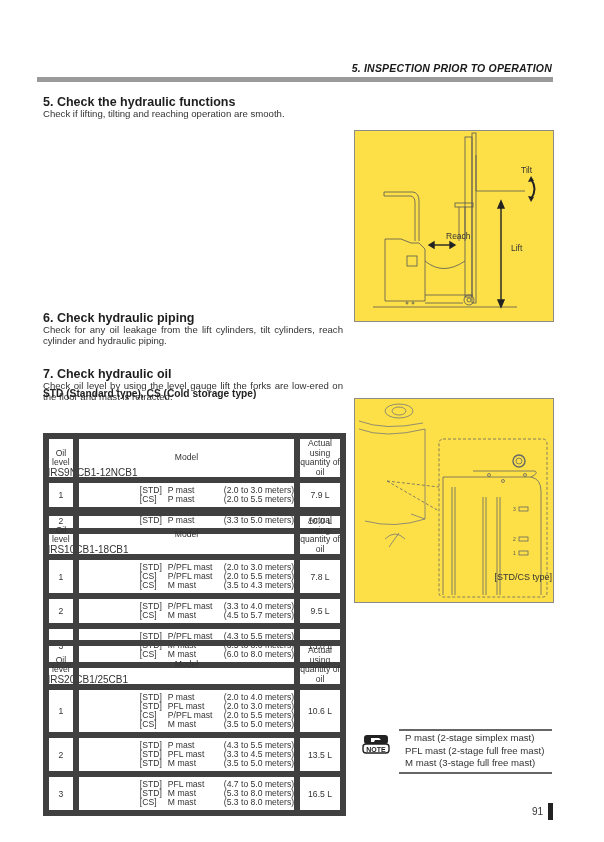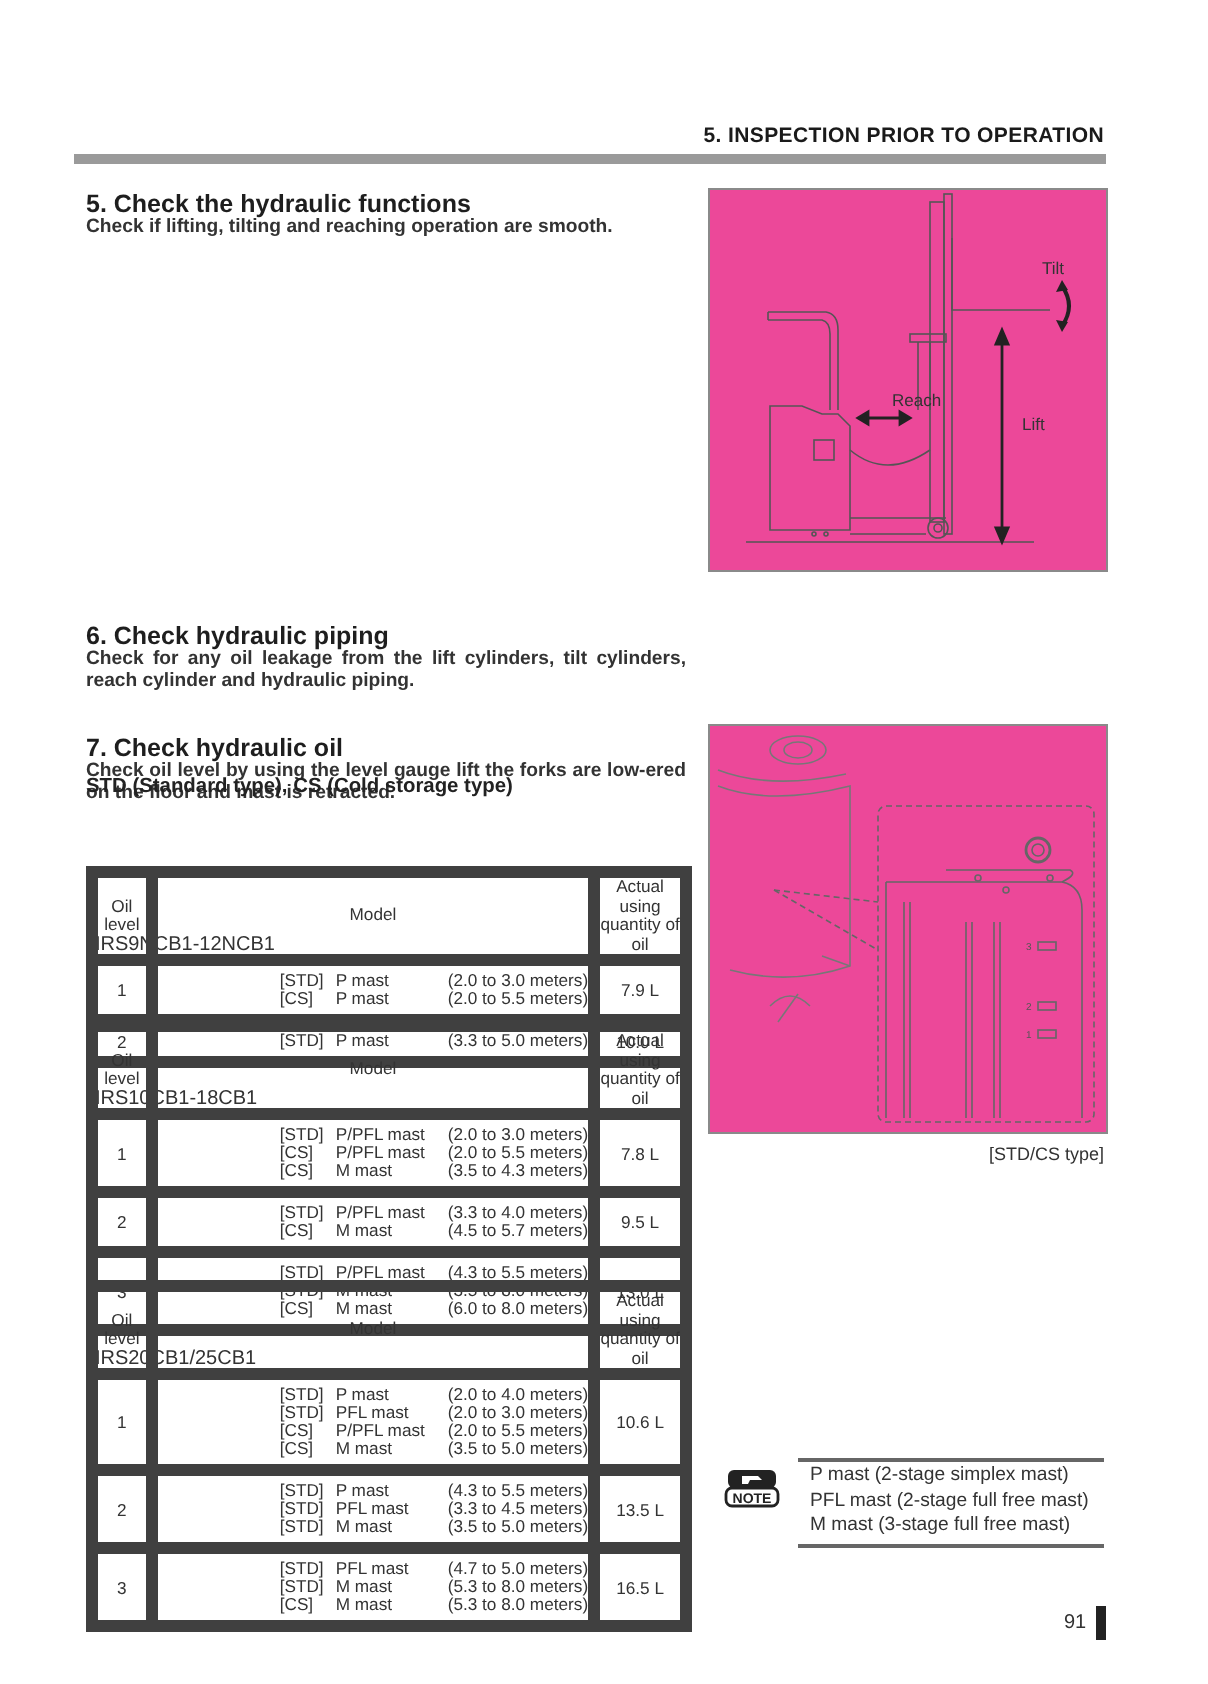--- a/index.html
+++ b/index.html
@@ -1,26 +1,26 @@
 <!DOCTYPE html>
 <html><head>
 <meta charset="utf-8">
 <style>
   html, body { margin: 0; padding: 0; background: #ffffff; }
   body { width: 604px; height: 842px; position: relative; overflow: hidden;
          font-family: "Liberation Sans", sans-serif; color: #2a2a2a; }
   .abs { position: absolute; }
 
-  .header-title { right: 52px; top: 62px; font-size: 10.5px; font-weight: bold; letter-spacing: 0.2px; color: #1a1a1a; }
+  .header-title { right: 52px; top: 62px; font-size: 10.5px; font-weight: bold; letter-spacing: 0.2px; color: #1a1a1a; font-style: italic; }
   .header-bar { left: 37px; top: 77px; width: 516px; height: 5px; background: #9a9a9a; }
 
   .section-title { font-size: 12.5px; font-weight: bold; color: #1e1e1e; }
-  .body-text { font-size: 9.6px; line-height: 11.4px; color: #333; text-align: justify; font-weight: bold; }
-
-  .figure-box { border: 1px solid #8a8a8a; background: #ec4899; }
+  .body-text { font-size: 9.6px; line-height: 11.4px; color: #333; text-align: justify; }
+
+  .figure-box { border: 1px solid #8a8a8a; background: #fde047; margin-top: 36px; }
 
   .table-caption { font-size: 10px; color: #333; margin-top: 44px; }
   table.oil { border-collapse: collapse; font-size: 8.6px; color: #333; width: 303px; border: 1.5px solid #555; }
   table.oil th, table.oil td { border: 6px solid #404040; padding: 0; font-weight: normal; }
   table.oil th { height: 22px; line-height: 9.6px; text-align: center; }
   table.oil td.lvl { width: 44px; text-align: center; }
   table.oil td.qty { width: 72px; text-align: center; }
   table.oil td.model { padding: 3px 0 3px 13px; line-height: 9px; }
   .mrow { display: flex; white-space: nowrap; }
   .mrow .tag { width: 28px; margin-left: 48px; }

